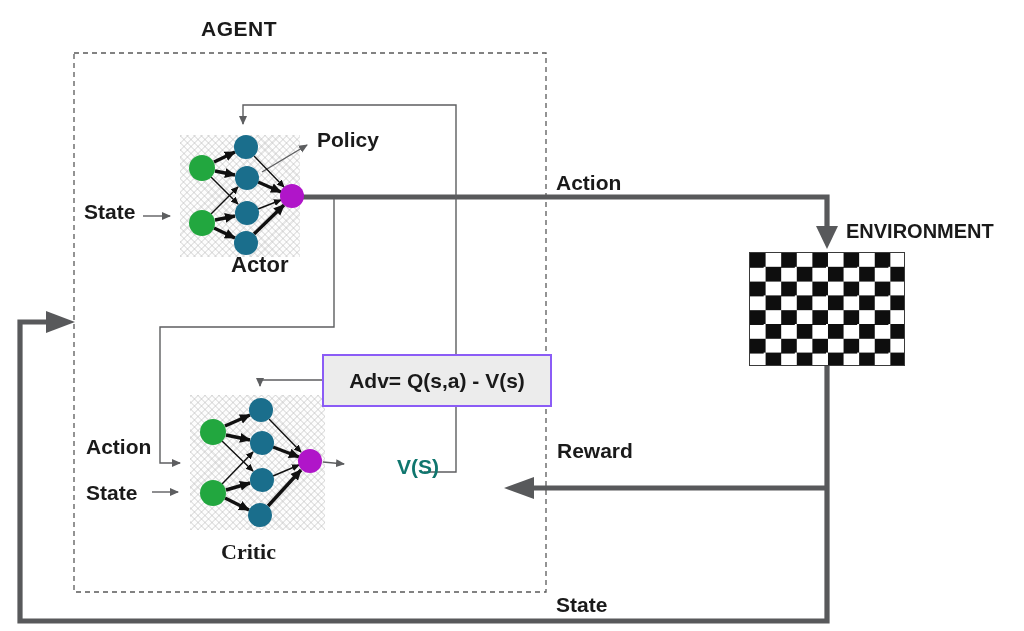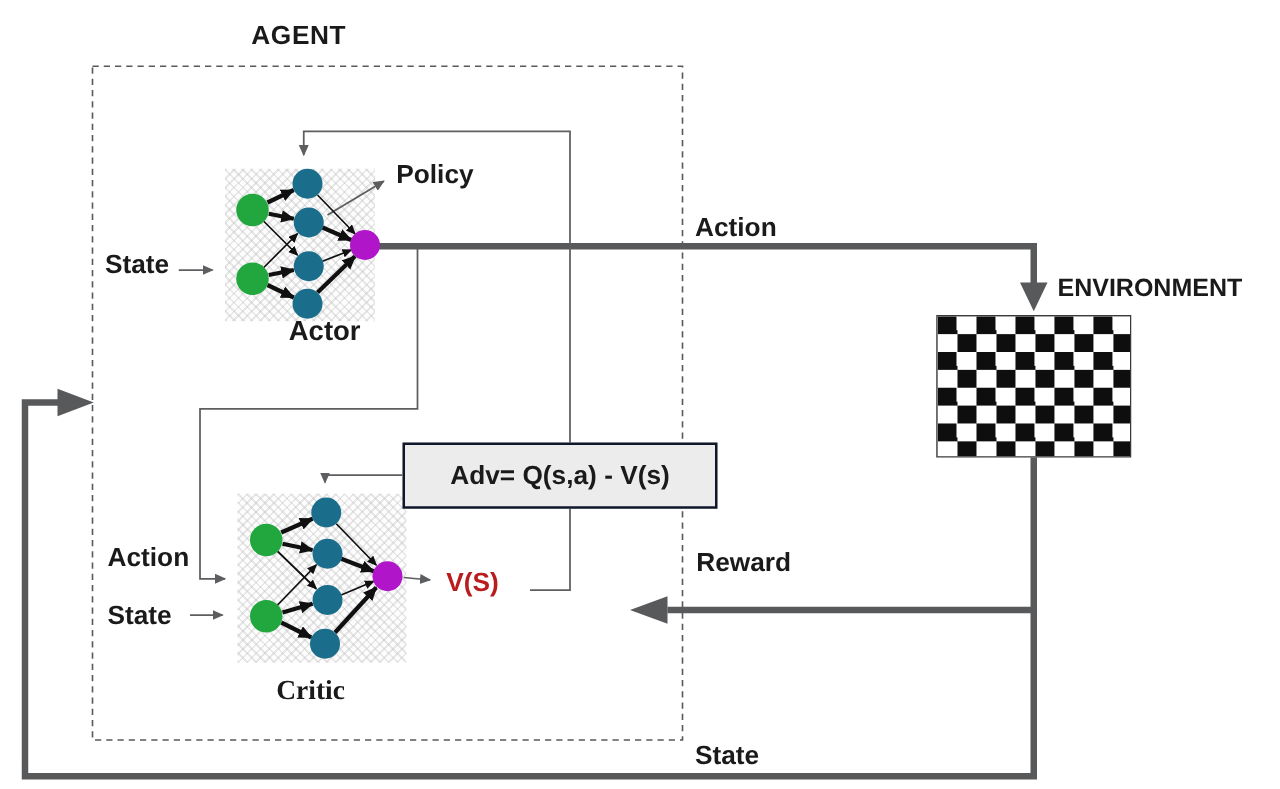--- a/index.html
+++ b/index.html
@@ -2,40 +2,40 @@
 <html style="--green: #22a73f; --teal: #1a6e8c; --mag: #b015c9; --flow: #58595b;"><head>
 <meta charset="utf-8">
 <style>
   html,body{margin:0;padding:0;background:#fff;}
   #stage{
     position:relative;width:1024px;height:631px;background:#ffffff;overflow:hidden;
     font-family:"Liberation Sans","DejaVu Sans",sans-serif;color:#1a1a1a;
   }
   .lbl{position:absolute;font-size:21px;line-height:1.05;white-space:nowrap;z-index:3;font-weight:bold;}
   .b{font-weight:bold;}
-  .gray{color:#b91c1c;}
+  .gray{color:#0f766e;margin-left:40px;}
   
   .netbg{
     position:absolute;z-index:0;
     background:
       repeating-linear-gradient(45deg, rgba(185,185,185,.32) 0 1.5px, transparent 1.5px 5px),
       repeating-linear-gradient(135deg, rgba(185,185,185,.32) 0 1.5px, transparent 1.5px 5px),
       #fdfdfd;
   }
   
   #env-board{
     position:absolute;left:749px;top:252px;width:156px;height:114px;z-index:2;
     background:repeating-conic-gradient(#ffffff 0 25%, #0e0e0e 0 50%);
     background-size:31.2px 28.6px;
     border:1px solid #3a3a3a;box-sizing:border-box;
   }
   
   #adv-box{
-    position:absolute;left:322px;top:354px;width:252px;height:53px;z-index:3;
-    background:#ececec;border:2px solid #0f172a;box-sizing:border-box;
+    position:absolute;left:322px;top:354px;width:230px;height:53px;z-index:3;
+    background:#ececec;border:2px solid #8b5cf6;box-sizing:border-box;
     display:flex;align-items:center;justify-content:center;
     font-size:21px;font-weight:bold;
   }
   svg{position:absolute;left:0;top:0;z-index:1;}
   .thick{stroke:var(--flow);stroke-width:5.2px;fill:none;stroke-linejoin:miter;}
   .thin{stroke:#5d5e60;stroke-width:1.4px;fill:none;}
   .edge{stroke:#101010;fill:none;}
   .tk{stroke-width:3.4px;} .tn{stroke-width:1.4px;}
   .green{fill:var(--green);} .teal{fill:var(--teal);} .mag{fill:var(--mag);}
   .flowfill{fill:var(--flow);}

